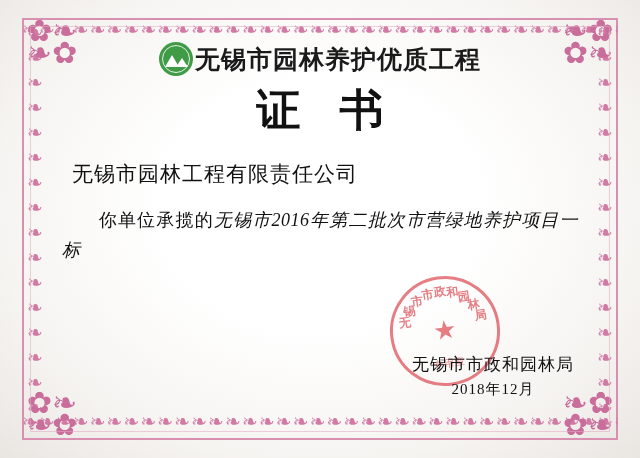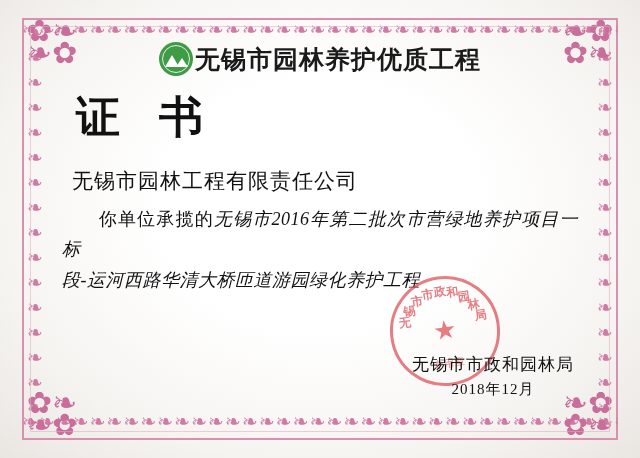--- a/index.html
+++ b/index.html
@@ -153,41 +153,41 @@
   .org-title {
     font-family: "Liberation Serif", serif;
     font-weight: bold;
     font-size: 25px;
     color: #1a1a1a;
     letter-spacing: 1px;
     white-space: nowrap;
   }
 
   .cert-title {
-    text-align: left;
+    text-align: center;
     font-family: "Liberation Serif", serif;
     font-weight: bold;
     font-size: 44px;
     letter-spacing: 14px;
     color: #111;
-    margin-top: 12px;
+    margin-top: 5px;
     text-indent: 14px;
   }
 
   .recipient {
     margin-top: 20px;
     margin-left: 10px;
     font-size: 21px;
     font-weight: normal;
     color: #111;
     letter-spacing: 1px;
   }
 
   .body-text {
-    margin-top: 10px;
+    margin-top: 18px;
     font-size: 18px;
     color: #111;
     line-height: 1.65;
     text-align: justify;
     letter-spacing: .5px;
   }
   .body-text .indent { display: inline-block; width: 2em; }
   .project-name { font-style: italic; }
 
   .line2 { margin-top: 2px; }
@@ -293,23 +293,20 @@
       <span class="org-title">无锡市园林养护优质工程</span>
     </div>
 
     <div class="cert-title">证 书</div>
 
     <div class="recipient">无锡市园林工程有限责任公司</div>
 
     <div class="body-text">
       <div class="line1">
         <span class="indent"></span><span>你单位承揽的</span><span class="project-name">无锡市2016年第二批次市营绿地养护项目一标</span>
-      </div>
-      <div class="line2">
-        <span class="project-name">段-运河西路华清大桥匝道游园绿化养护工程</span>
       </div>
     </div>
 
     <div class="seal">
       <div class="seal-star">★</div>
       <div class="seal-text">
         <span class="seal-ch" style="transform: rotate(-70deg) translate(0,-40px) rotate(70deg);">无</span>
         <span class="seal-ch" style="transform: rotate(-52deg) translate(0,-40px) rotate(52deg);">锡</span>
         <span class="seal-ch" style="transform: rotate(-34deg) translate(0,-40px) rotate(34deg);">市</span>
         <span class="seal-ch" style="transform: rotate(-16deg) translate(0,-40px) rotate(16deg);">市</span>

